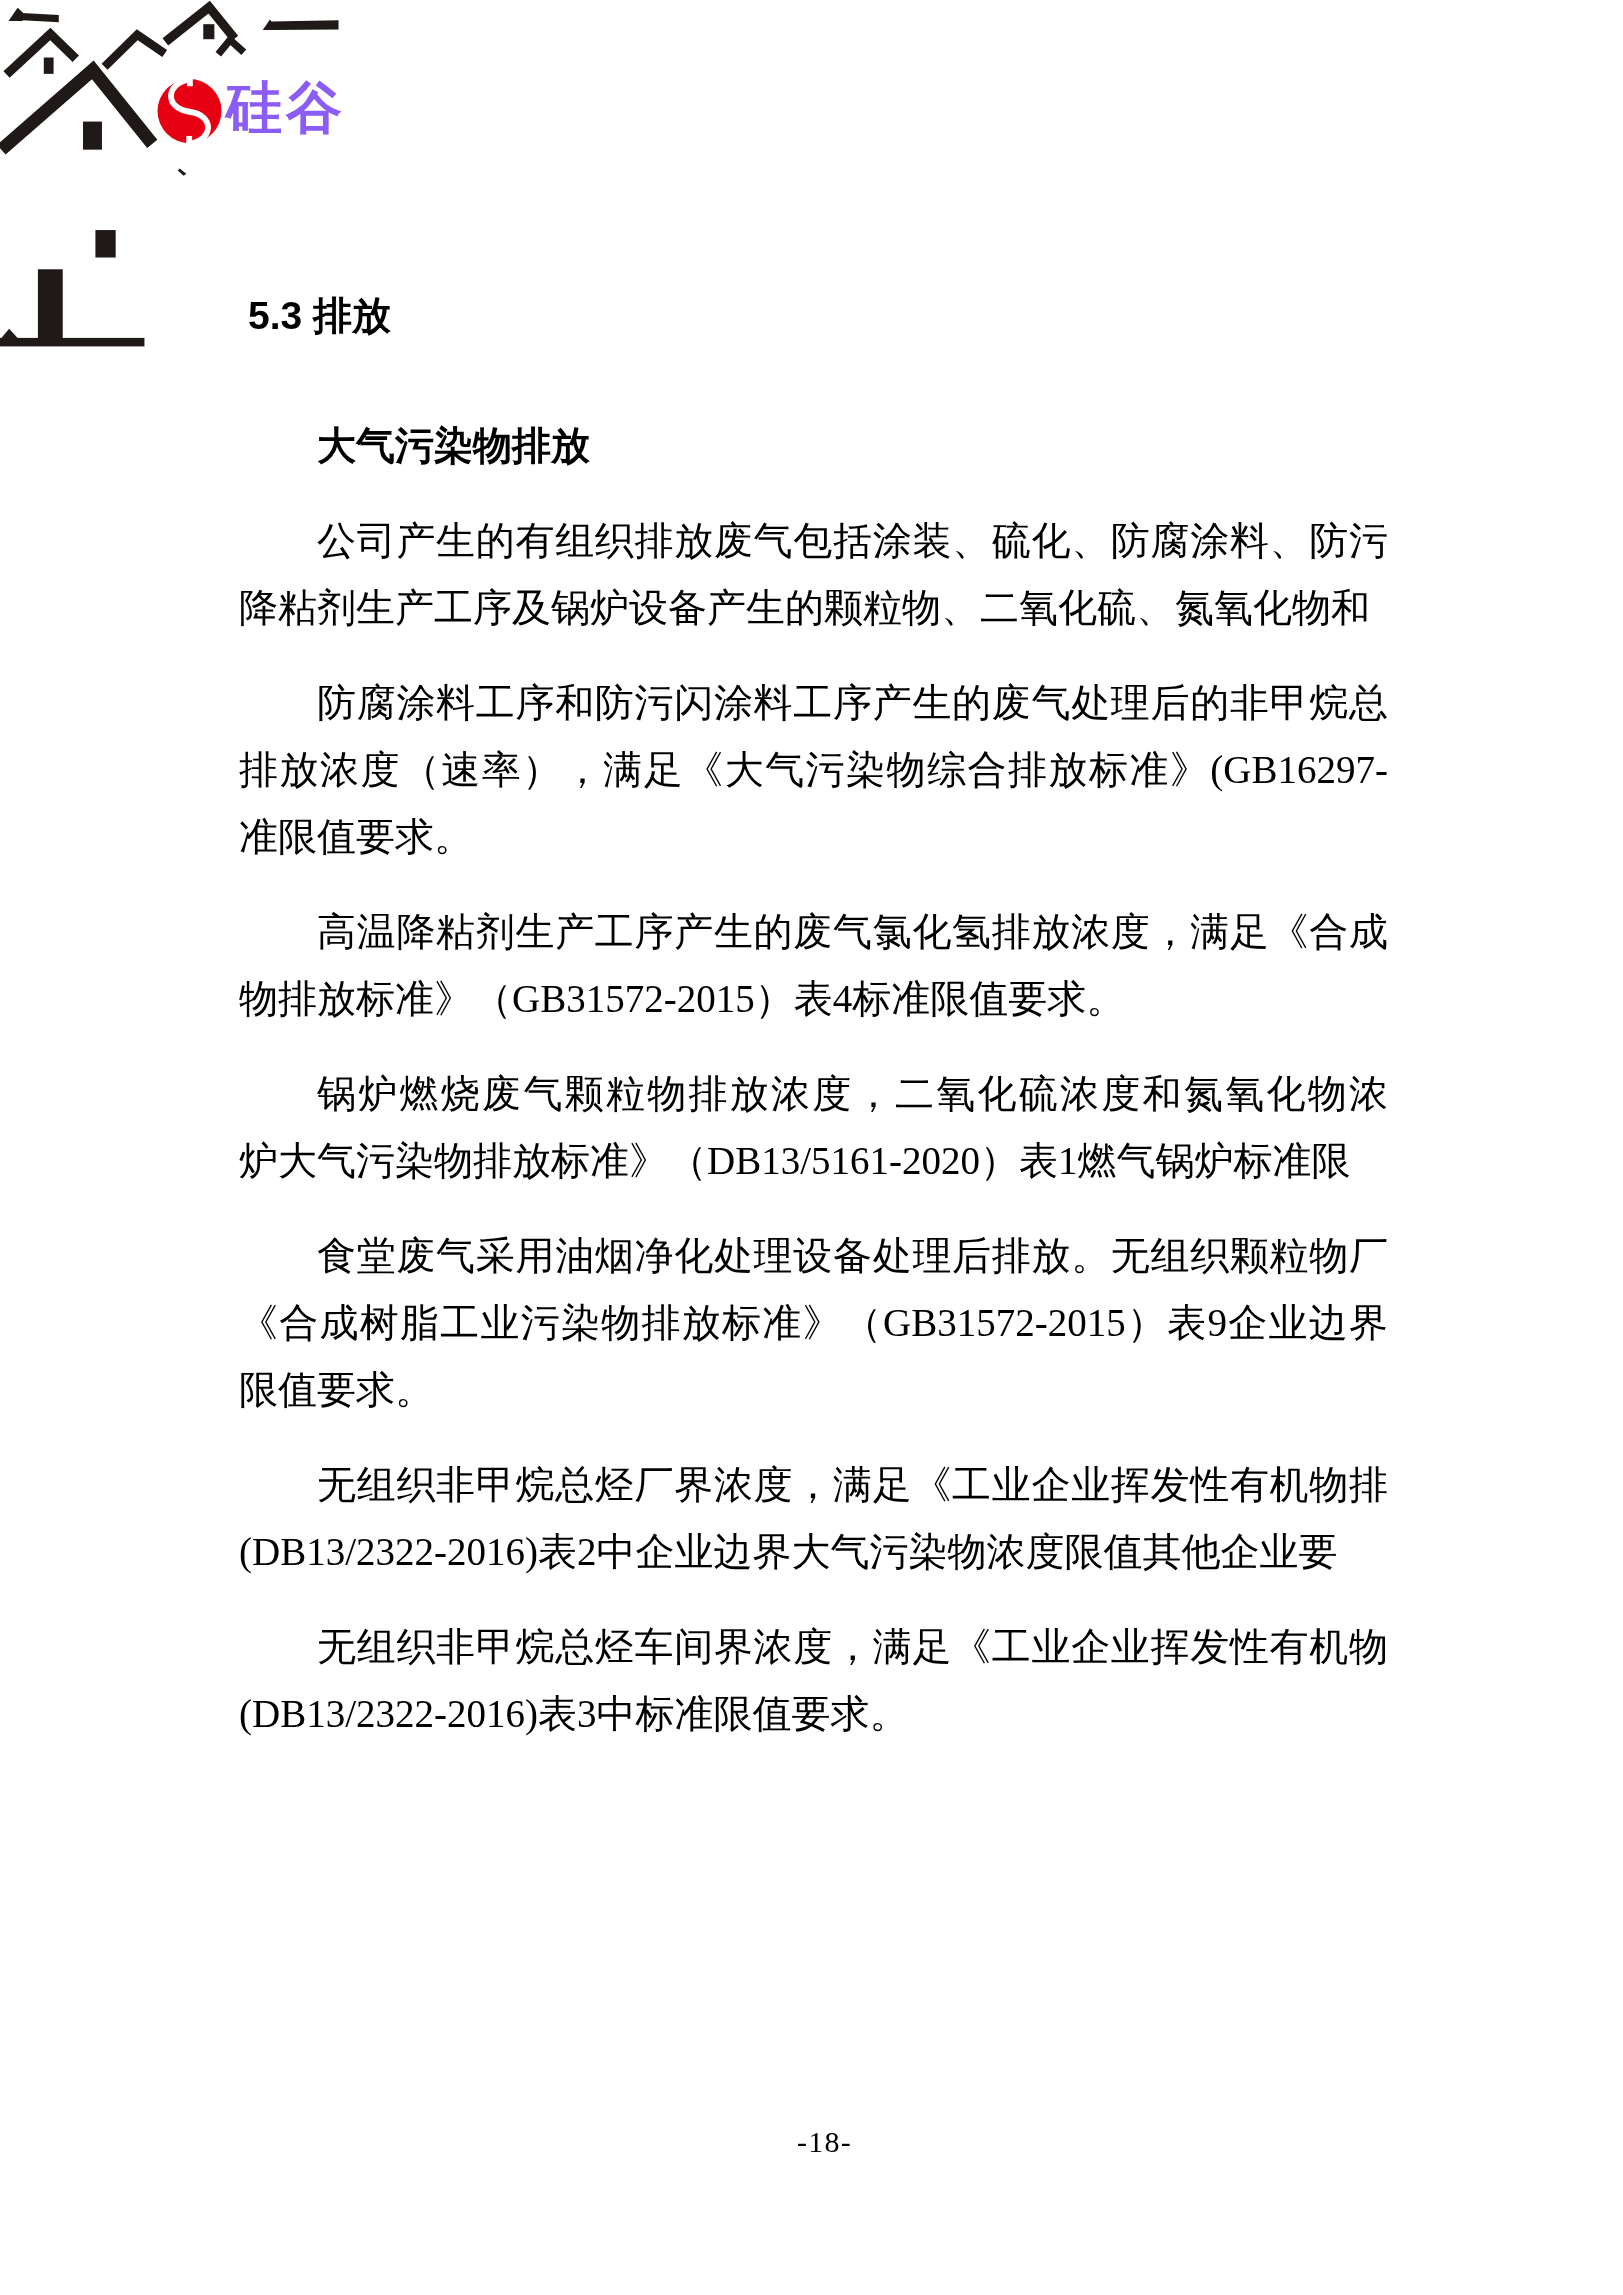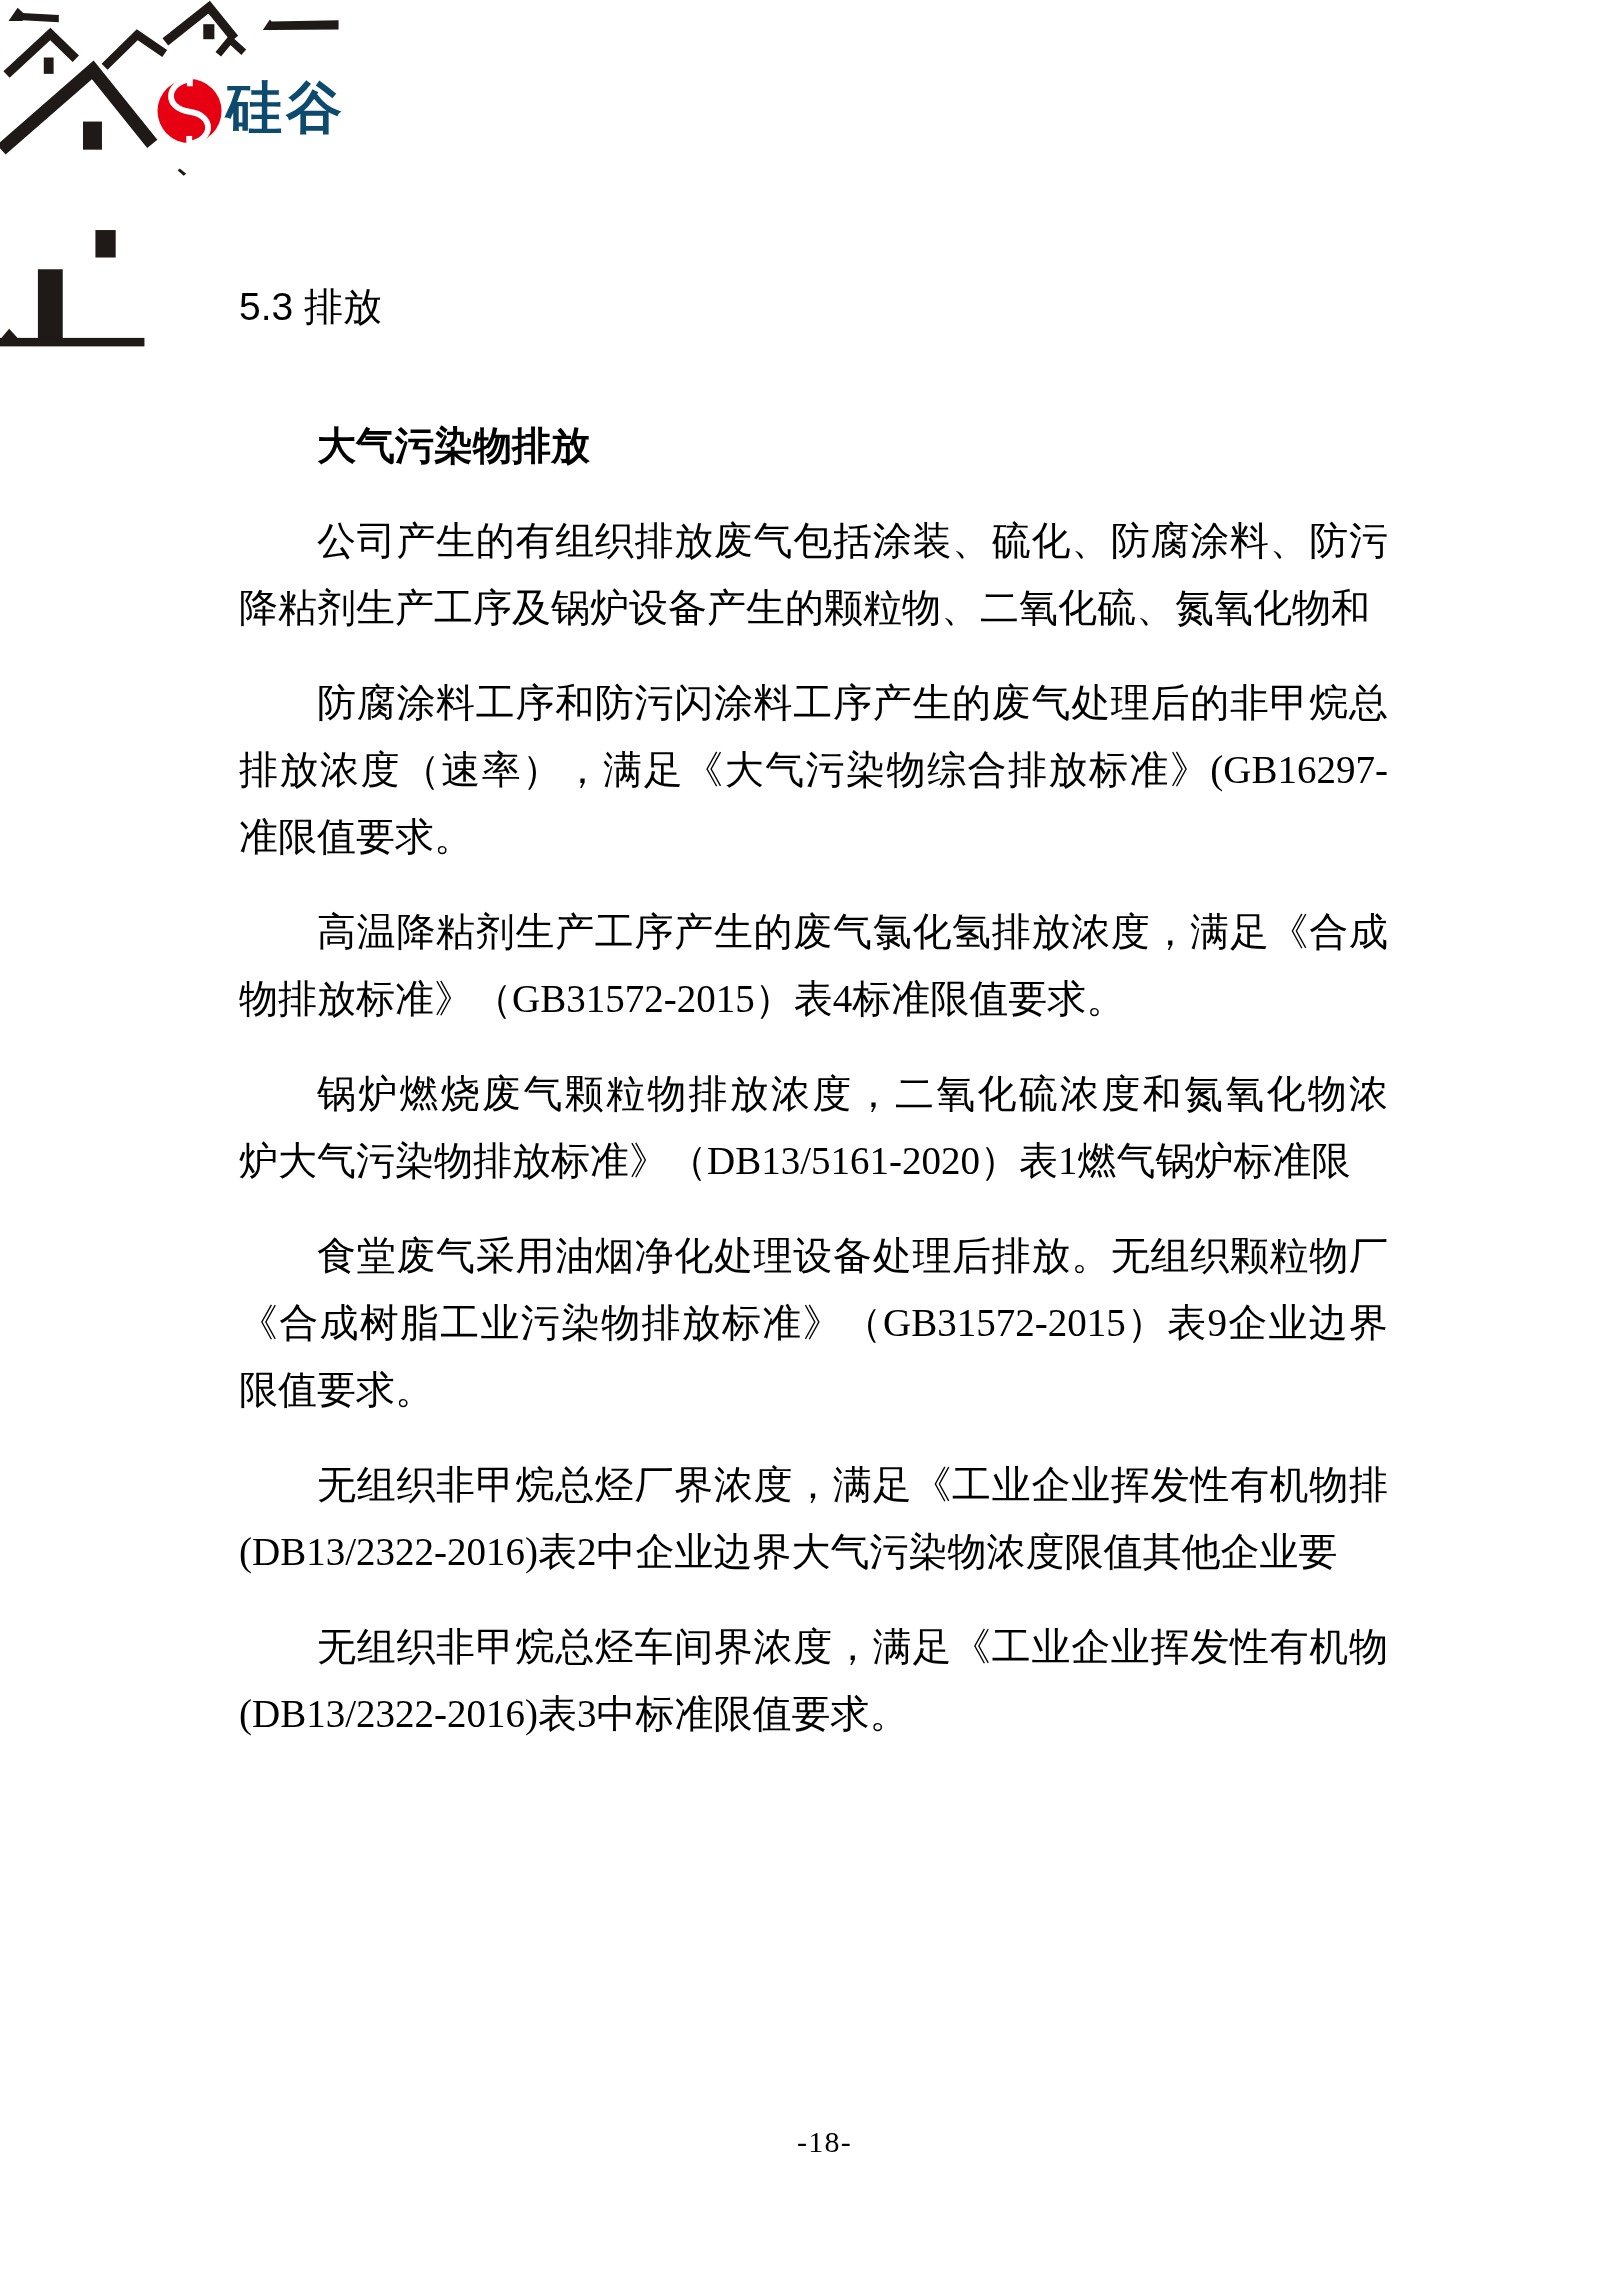--- a/index.html
+++ b/index.html
@@ -10,26 +10,26 @@
     font-family:"Liberation Serif","DejaVu Serif",serif;
     color:#000;
     overflow:hidden;
     margin:0 auto;
   }
   .logo-svg{position:absolute;left:0;top:0;}
   .brand{
     position:absolute;left:226px;top:77px;
     font-family:"Liberation Sans","DejaVu Sans",sans-serif;
     font-weight:bold;font-size:56px;letter-spacing:3.9px;
-    color:#0c4a6e;line-height:1.1;
+    color:#8b5cf6;line-height:1.1;
   }
   .heading{
-    position:absolute;left:231px;top:278px;margin:8px;
+    position:absolute;left:231px;top:278px;margin:17px;
     font-family:"Liberation Sans","DejaVu Sans",sans-serif;
-    font-weight:normal;font-size:39px;color:#000;line-height:1.1;
+    font-weight:bold;font-size:39px;color:#000;line-height:1.1;
   }
   .content{position:absolute;left:239px;top:412px;width:1149px;}
   .bl{
     height:67px;line-height:67px;font-size:39px;
     overflow:hidden;
   }
   .jl{text-align:justify;text-align-last:justify;text-justify:inter-character;}
   .ll{text-align:left;}
   .fl{text-indent:2em;}
   .subhead{font-weight:bold;}

